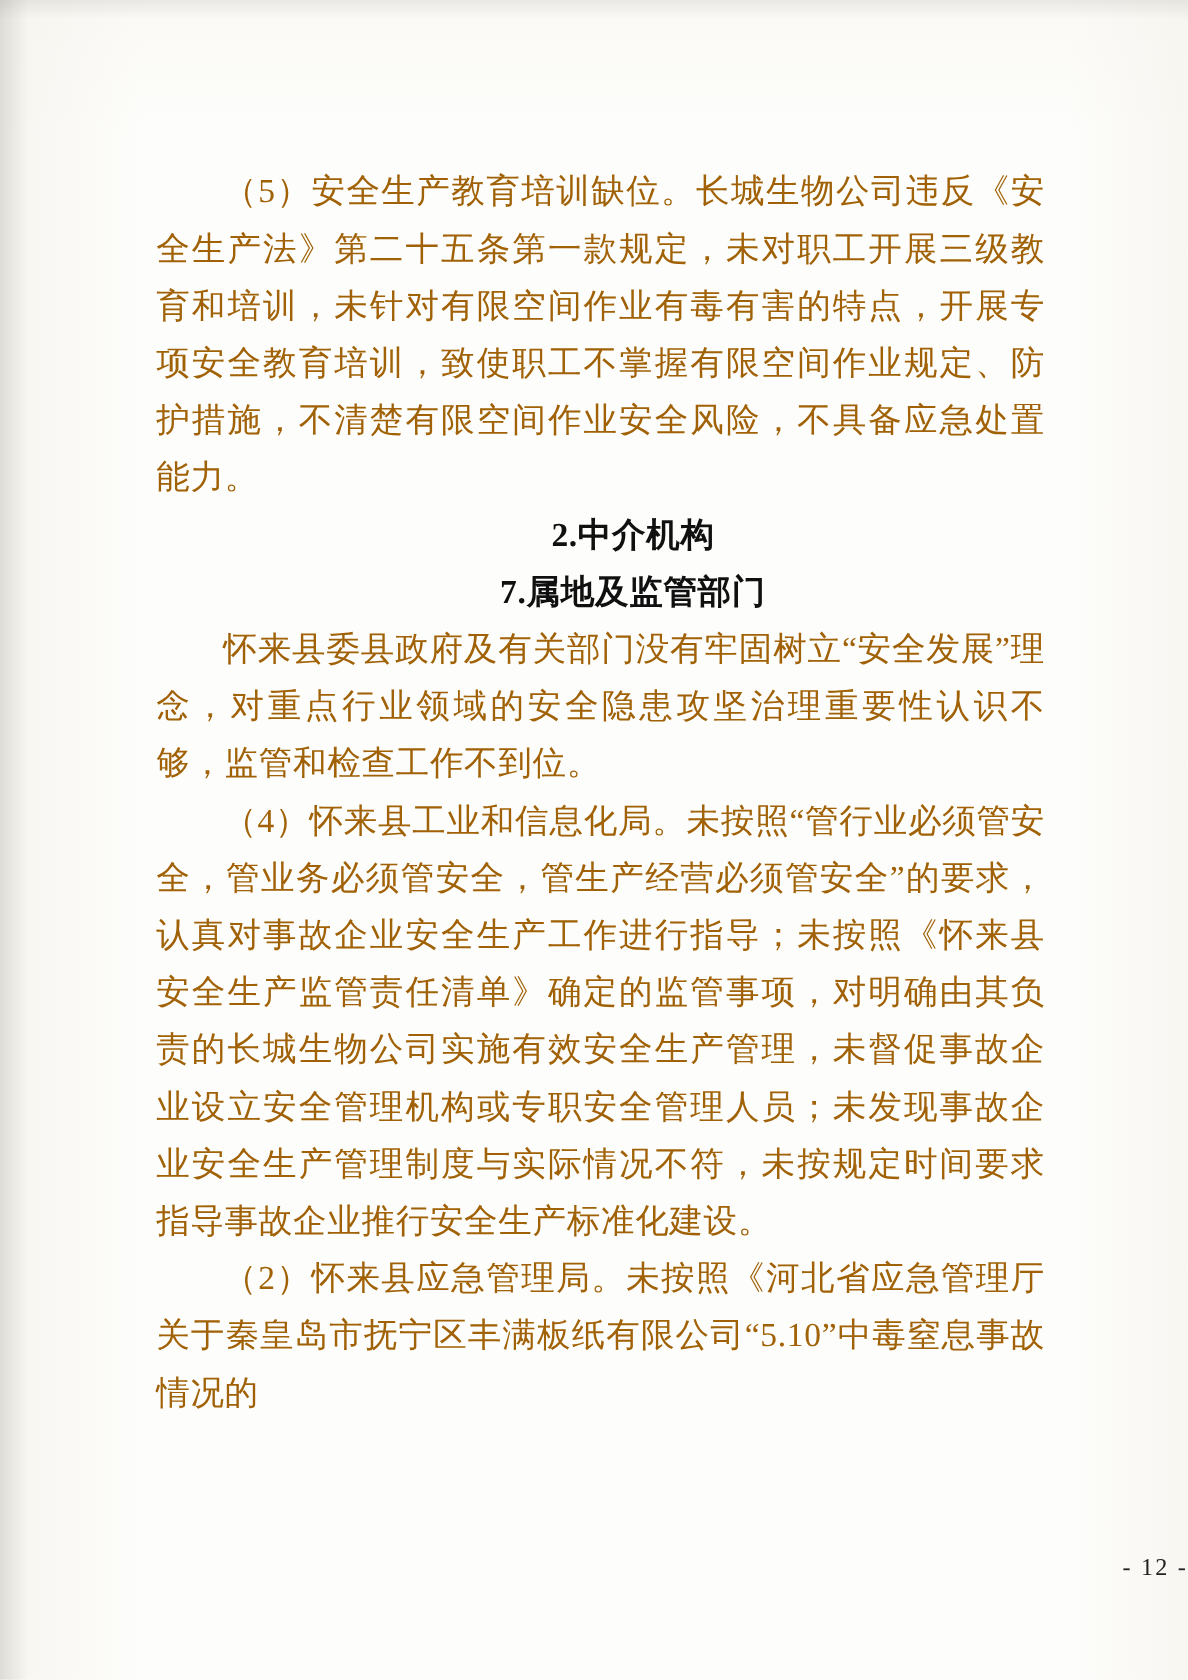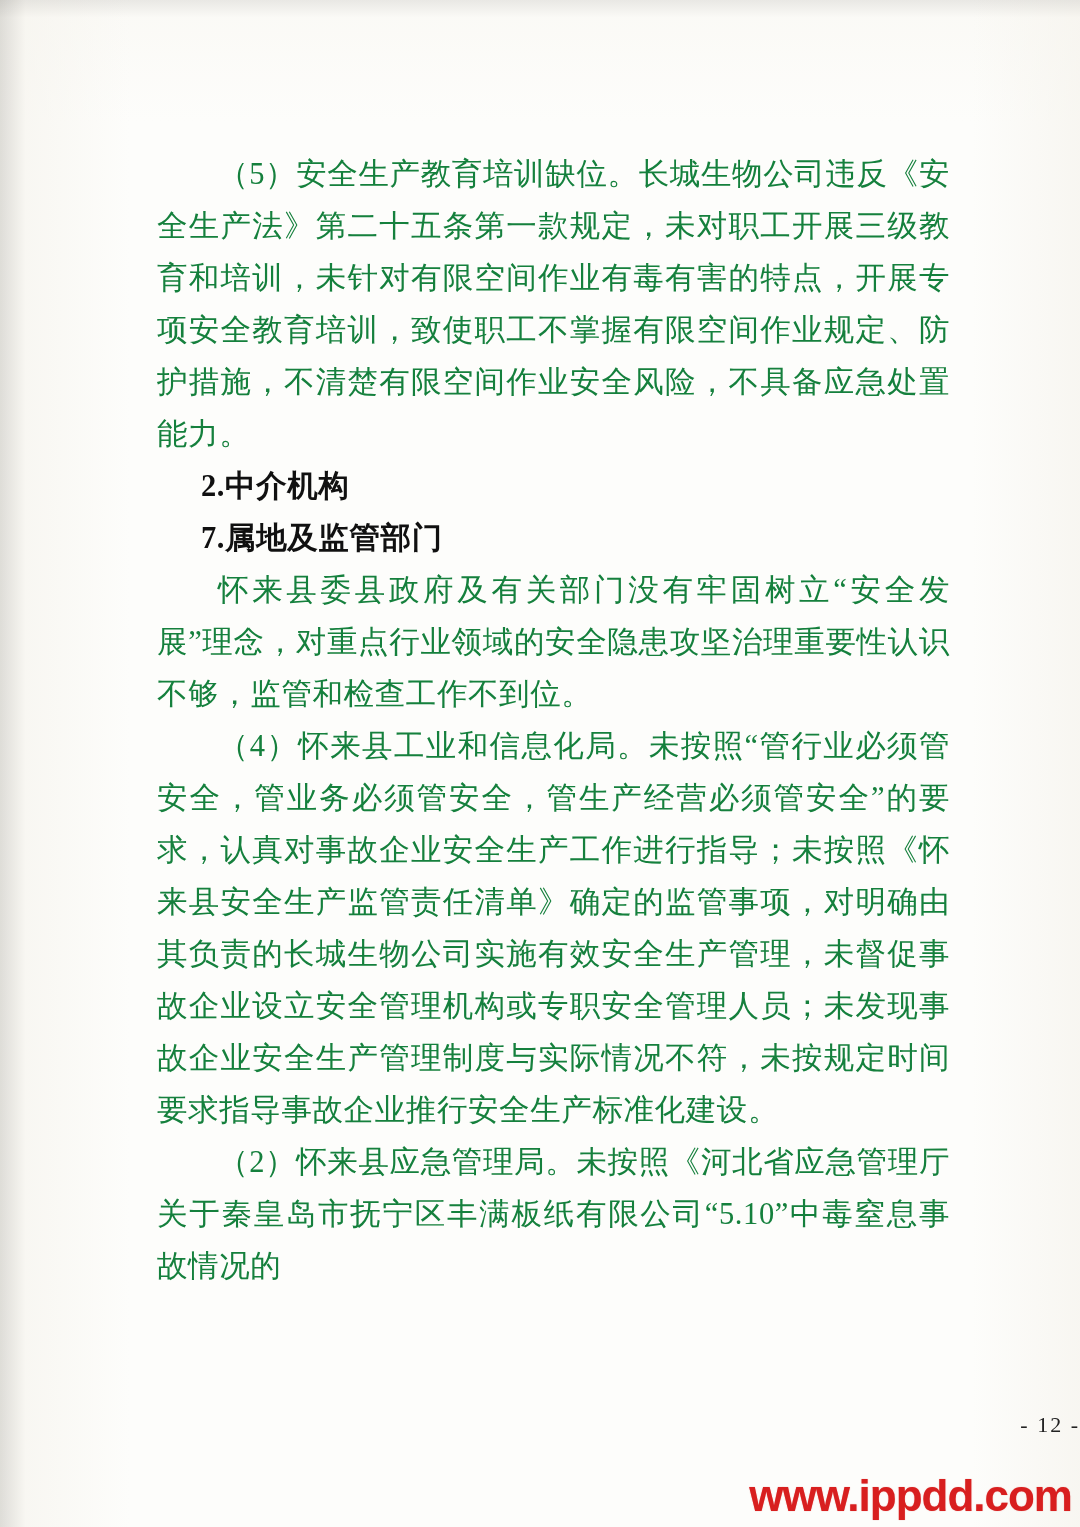--- a/index.html
+++ b/index.html
@@ -35,35 +35,36 @@
     left: 140px;
     top: 148px;
     width: 810px;
   }
   .para {
     font-size: 30.5px;
     line-height: 52px;
     letter-spacing: 0.6px;
     text-align: justify;
     text-justify: inter-ideograph;
-    margin: 0 0 0 17px;
-    color: #15803d;
+    margin: 0 0 0 2px;
+    color: #a16207;
     font-family: "Liberation Serif", "DejaVu Serif", serif;
   }
   .indent {
     text-indent: 61px;
   }
   .heading {
     font-size: 30.5px;
     line-height: 52px;
     letter-spacing: 0.6px;
     font-weight: bold;
     text-indent: 61px;
     margin: 0;
     color: #101010;
+    text-align: center;
   }
   .page-number {
     position: absolute;
     left: 0;
     right: 0;
     top: 1412px;
     text-align: right;
     font-size: 22px;
     letter-spacing: 2px;
     color: #222;
@@ -104,14 +105,13 @@
   <div class="content">
     <p class="para indent">（5）安全生产教育培训缺位。长城生物公司违反《安全生产法》第二十五条第一款规定，未对职工开展三级教育和培训，未针对有限空间作业有毒有害的特点，开展专项安全教育培训，致使职工不掌握有限空间作业规定、防护措施，不清楚有限空间作业安全风险，不具备应急处置能力。</p>
     <p class="heading">2.中介机构</p>
     <p class="heading">7.属地及监管部门</p>
     <p class="para indent">怀来县委县政府及有关部门没有牢固树立“安全发展”理念，对重点行业领域的安全隐患攻坚治理重要性认识不够，监管和检查工作不到位。</p>
     <p class="para indent">（4）怀来县工业和信息化局。未按照“管行业必须管安全，管业务必须管安全，管生产经营必须管安全”的要求，认真对事故企业安全生产工作进行指导；未按照《怀来县安全生产监管责任清单》确定的监管事项，对明确由其负责的长城生物公司实施有效安全生产管理，未督促事故企业设立安全管理机构或专职安全管理人员；未发现事故企业安全生产管理制度与实际情况不符，未按规定时间要求指导事故企业推行安全生产标准化建设。</p>
     <p class="para indent">（2）怀来县应急管理局。未按照《河北省应急管理厅关于秦皇岛市抚宁区丰满板纸有限公司“5.10”中毒窒息事故情况的</p>
   </div>
 
   <div class="page-number">- 12 -</div>
-  <div class="watermark">www.ippdd.com</div>
 </div>
 
 </body></html>

